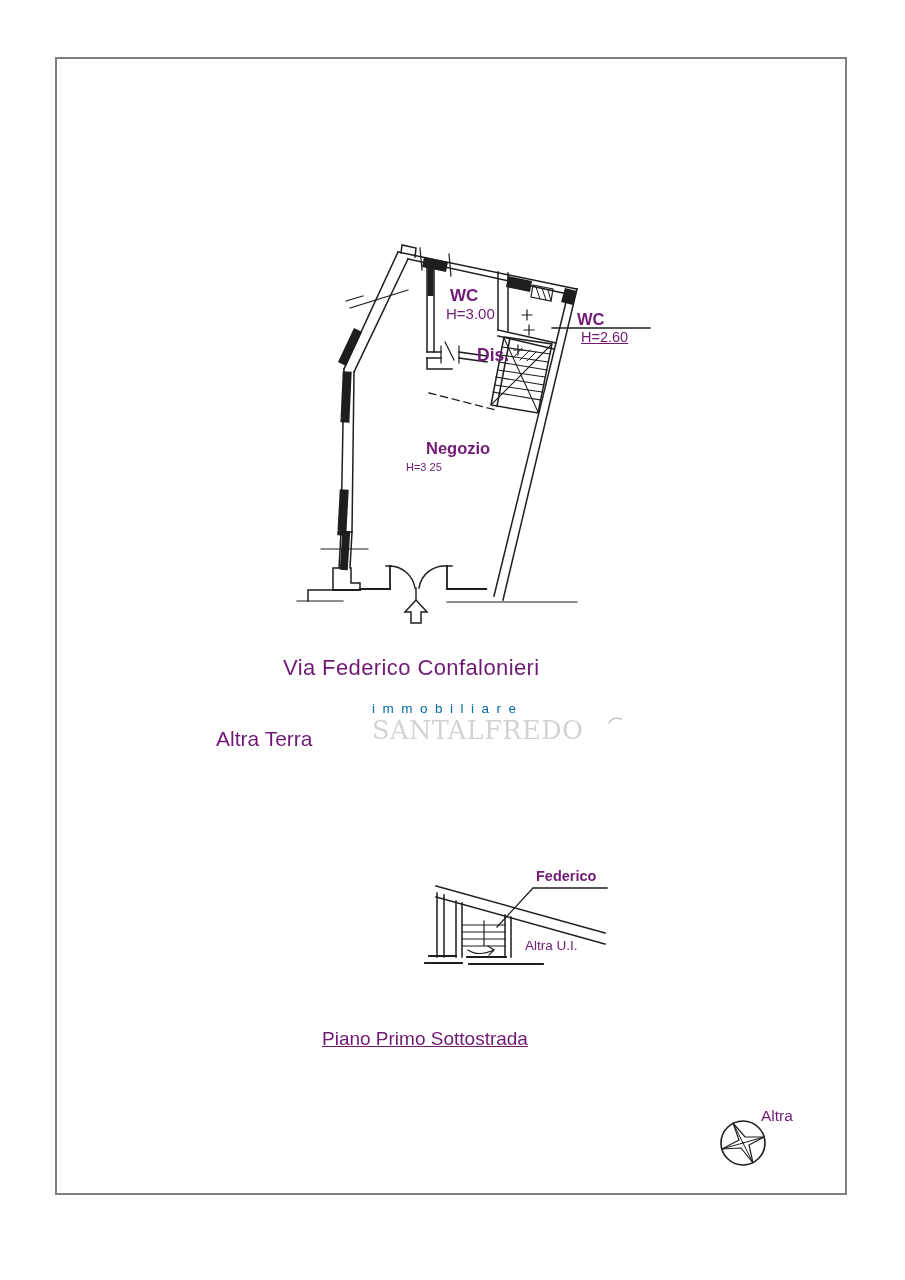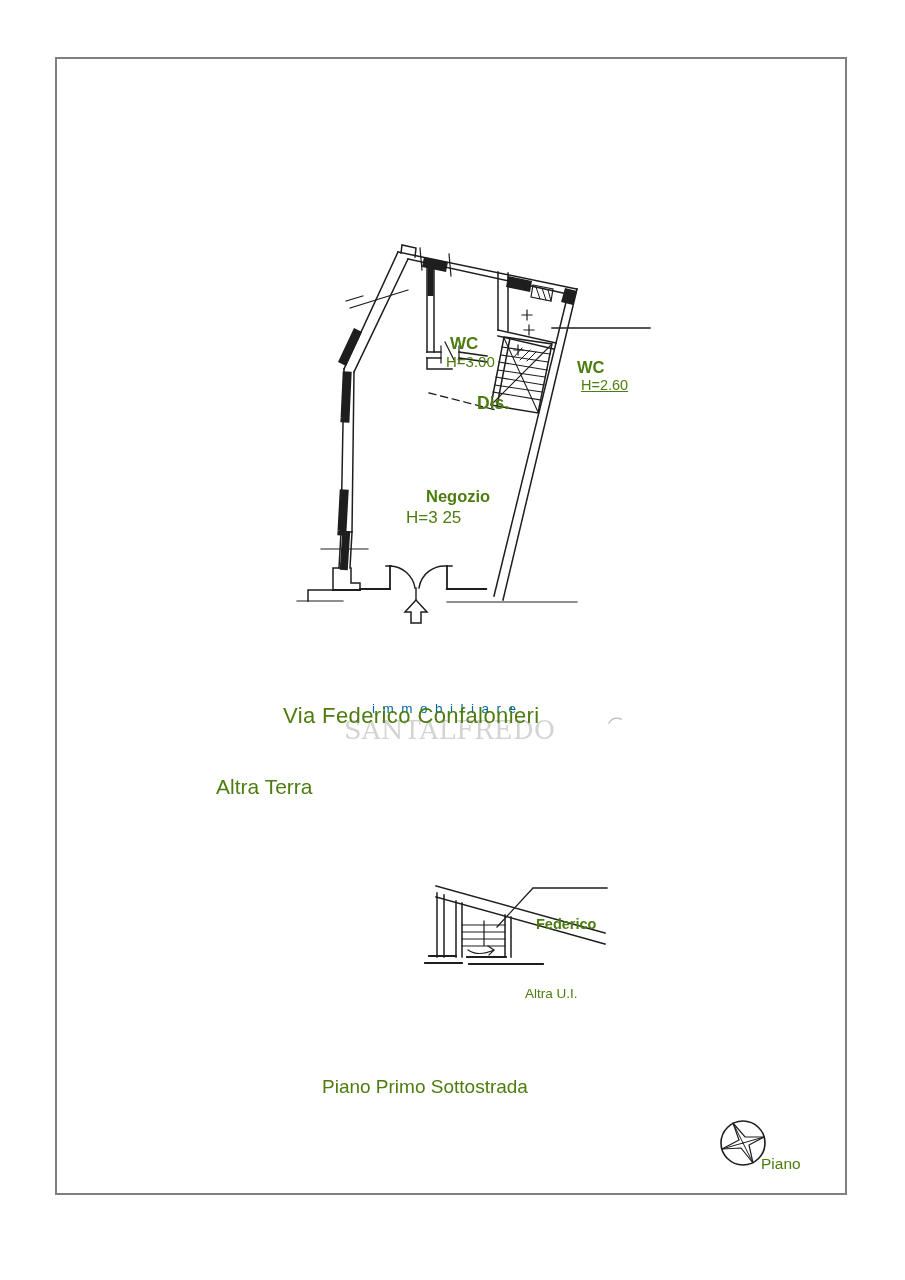--- a/index.html
+++ b/index.html
@@ -8,36 +8,36 @@
     width:905px;height:1280px;
     background:#ffffff;
     overflow:hidden;
     font-family:"Liberation Sans", sans-serif;
   }
   .sheet-border{
     position:absolute;left:55px;top:57px;width:788px;height:1134px;
     border:2px solid #7f7f7f;
   }
   .plan-svg{position:absolute;left:0;top:0;width:905px;height:1280px;}
-  .lbl{position:absolute;color:#4d7c0f;white-space:nowrap;line-height:1.1;margin-top:48px;}
+  .lbl{position:absolute;color:#701a75;white-space:nowrap;line-height:1.1;}
   .b{font-weight:700;}
   
   .wm-mono{
     position:absolute;left:378px;top:560px;
     font-family:"DejaVu Serif", serif;
     font-size:170px;line-height:1;color:#e4e4e4;
     letter-spacing:-6px;
   }
   .wm-line1{
     position:absolute;left:372px;top:701px;
     font-size:13.5px;letter-spacing:7.5px;color:#0369a1;
     font-family:"Liberation Sans", sans-serif;
   }
   .wm-line2{
-    position:absolute;left:344px;top:715px;
+    position:absolute;left:372px;top:715px;
     font-family:"DejaVu Serif", serif;
     font-size:25.5px;letter-spacing:0.5px;color:#d3d3d3;
   }
 </style>
 </head>
 <body>
 
 <div class="page">
 
   <div class="wm-line1">immobiliare</div>
@@ -146,23 +146,23 @@
       <path d="M609,723 Q613,716 621,719" stroke="#bdbdbd" stroke-width="1.4"></path>
     </g>
   </svg>
 
   <div class="lbl b" style="left:450px;top:287px;font-size:17px;">WC</div>
   <div class="lbl" style="left:446px;top:306px;font-size:15px;">H=3.00</div>
   <div class="lbl b" style="left:577px;top:310px;font-size:16.5px;">WC</div>
   <div class="lbl" style="left:581px;top:330px;font-size:14.5px;text-decoration:underline;">H=2.60</div>
   <div class="lbl b" style="left:477px;top:346px;font-size:17.5px;">Dis.</div>
   <div class="lbl b" style="left:426px;top:439px;font-size:16.5px;">Negozio</div>
-  <div class="lbl" style="left:406px;top:461px;font-size:17px;">H=3 25</div>
+  <div class="lbl" style="left:406px;top:461px;font-size:11px;">H=3 25</div>
   <div class="lbl" style="left:283px;top:656px;font-size:22px;letter-spacing:0.4px;">Via Federico Confalonieri</div>
   <div class="lbl" style="left:216px;top:727px;font-size:21px;">Altra Terra</div>
 
   <div class="lbl b" style="left:536px;top:869px;font-size:14.5px;">Federico</div>
   <div class="lbl" style="left:525px;top:939px;font-size:13.5px;">Altra U.I.</div>
-  <div class="lbl" style="left:322px;top:1029px;font-size:19px;">Piano Primo Sottostrada</div>
+  <div class="lbl" style="left:322px;top:1029px;font-size:19px;text-decoration:underline;">Piano Primo Sottostrada</div>
 
-  <div class="lbl" style="left:761px;top:1107px;font-size:15.5px;">Piano</div>
+  <div class="lbl" style="left:761px;top:1107px;font-size:15.5px;">Altra</div>
 
 </div>
 
 </body></html>

